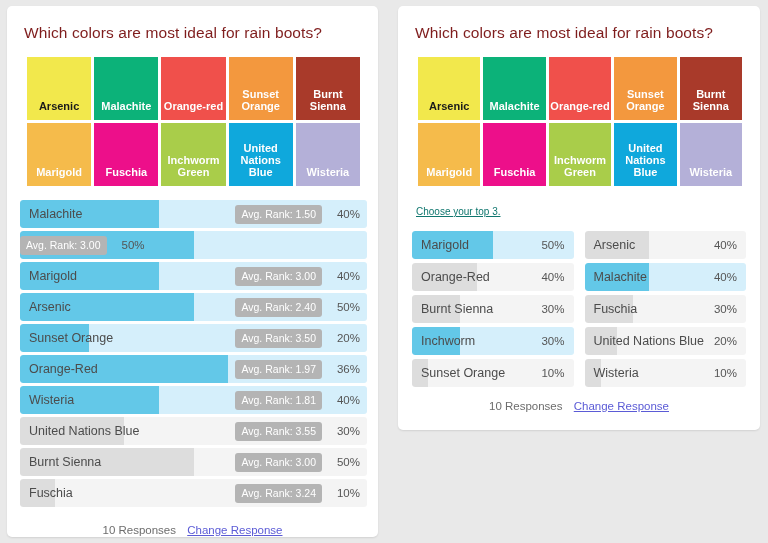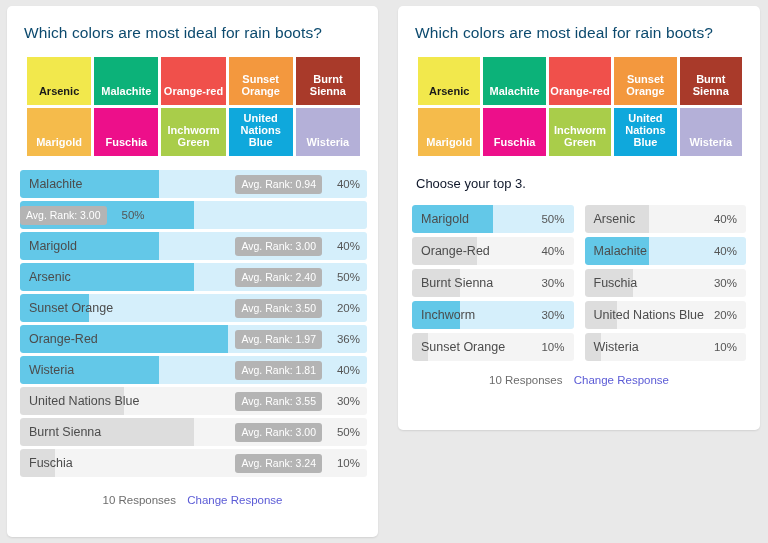--- a/index.html
+++ b/index.html
@@ -26,35 +26,35 @@
     border-radius: 5px;
     box-shadow: 0 1px 2px rgba(0,0,0,0.10);
     padding: 0;
   }
 
   .panel-left  { width: 371px; height: 531px; }
   .panel-right { width: 362px; height: 424px; }
 
   .question-title {
     font-size: 15.5px;
-    color: #0c4a6e;
+    color: #7f1d1d;
     padding: 18px 6px 0 17px;
     letter-spacing: 0.1px;
     font-weight: 400;
   }
 
   
   .swatch-grid {
     display: grid;
     grid-template-columns: repeat(5, 1fr);
     gap: 3px;
     padding: 15px 18px 0 20px;
   }
   .swatch {
-    height: 48px;
+    height: 63px;
     display: flex;
     align-items: flex-end;
     justify-content: center;
     padding-bottom: 7px;
     font-size: 11px;
     font-weight: bold;
     line-height: 1.08;
     text-align: center;
     color: #ffffff;
     text-shadow: 0 0 1px rgba(0,0,0,0.06);
@@ -112,23 +112,24 @@
     font-size: 11.5px;
     color: #555555;
     width: 30px;
     text-align: right;
     margin-right: 7px;
     white-space: nowrap;
   }
 
   
   .prompt-text {
-    font-size: 13px;
-    color: #0f172a;
+    font-size: 10px;
+    color: #0f766e;
     padding: 20px 0 0 18px;
+    text-decoration: underline;
   }
 
   .choice-grid {
     display: grid;
     grid-template-columns: 1fr 1fr;
     column-gap: 11px;
     row-gap: 4px;
     padding: 14px 14px 0 14px;
   }
 
@@ -171,20 +172,21 @@
 
   
   .responses-footer {
     text-align: center;
     font-size: 11.5px;
     color: #6d6d6d;
     padding-top: 13px;
   }
   .responses-footer .change-link {
     color: #5b5bd6;
+    text-decoration: underline;
     cursor: pointer;
     margin-left: 8px;
   }
   .footer-left  { padding-top: 14px; }
 </style>
 </head>
 <body>
 
 <div class="page">
 
@@ -199,21 +201,21 @@
         <div class="swatch" style="background: rgb(245, 187, 75);">Marigold</div>
         <div class="swatch" style="background: rgb(237, 15, 138);">Fuschia</div>
         <div class="swatch" style="background: rgb(169, 205, 74);">Inchworm<br>Green</div>
         <div class="swatch" style="background: rgb(15, 168, 220);">United<br>Nations<br>Blue</div>
         <div class="swatch" style="background: rgb(180, 176, 216);">Wisteria</div>
       </div>
     <div class="rank-list" id="rank-list">
         <div class="rank-row blue">
           <div class="rank-fill" style="width: 40%;"></div>
           <div class="rank-label">Malachite</div>
-          <div class="rank-pill">Avg. Rank: 0.94</div>
+          <div class="rank-pill">Avg. Rank: 1.50</div>
           <div class="rank-pct">40%</div>
         </div>
         <div class="rank-row blue">
           <div class="rank-fill" style="width: 50%;"></div>
           <div class="rank-pill">Avg. Rank: 3.00</div>
           <div class="rank-pct">50%</div>
         </div>
         <div class="rank-row blue">
           <div class="rank-fill" style="width: 40%;"></div>
           <div class="rank-label">Marigold</div>

